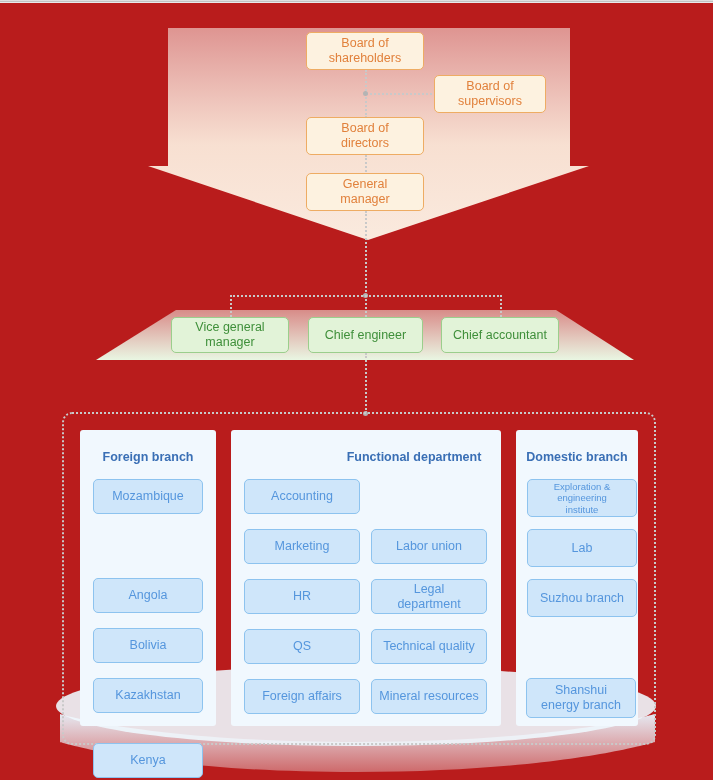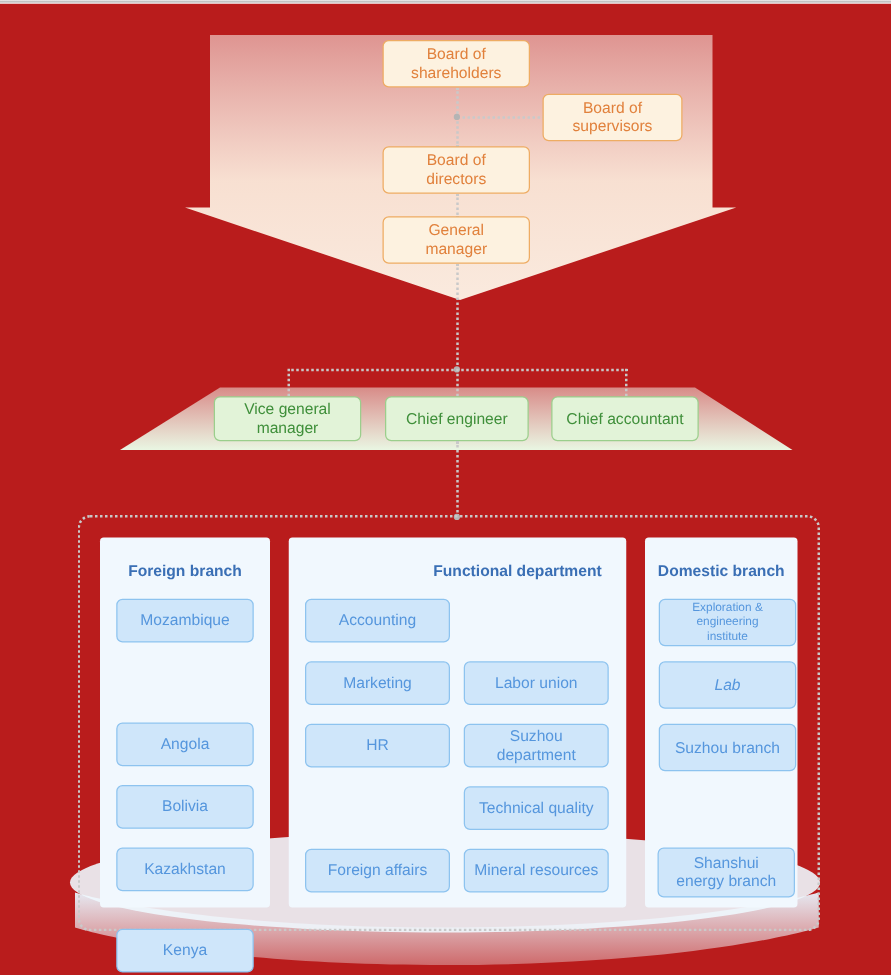--- a/index.html
+++ b/index.html
@@ -226,51 +226,54 @@
 
   <div class="node blue" style="left:244px; top:479px; width:116px; height:35px;">
     <span class="label">Accounting</span>
   </div>
   <div class="node blue" style="left:244px; top:529px; width:116px; height:35px;">
     <span class="label">Marketing</span>
   </div>
   <div class="node blue" style="left:244px; top:579px; width:116px; height:35px;">
     <span class="label">HR</span>
   </div>
+  <div class="node blue" style="left:244px; top:629px; width:116px; height:35px;">
+    <span class="label">QS</span>
+  </div>
   <div class="node blue" style="left:244px; top:679px; width:116px; height:35px;">
     <span class="label">Foreign affairs</span>
   </div>
 
   <div class="node blue" style="left:371px; top:529px; width:116px; height:35px;">
     <span class="label">Labor union</span>
   </div>
   <div class="node blue" style="left:371px; top:579px; width:116px; height:35px;">
     <span class="label">
-      <span>Suzhou</span><br>
+      <span>Legal</span><br>
       <span>department</span>
     </span>
   </div>
   <div class="node blue" style="left:371px; top:629px; width:116px; height:35px;">
     <span class="label">Technical quality</span>
   </div>
   <div class="node blue" style="left:371px; top:679px; width:116px; height:35px;">
     <span class="label">Mineral resources</span>
   </div>
 
   <div class="panel" style="left:516px; top:430px; width:122px; height:296px;">
     <div class="panel-title" style="top:20px;">Domestic branch</div>
   </div>
   <div class="node blue small" style="left:527px; top:479px; width:110px; height:38px;">
     <span class="label">
       <span>Exploration &amp;</span><br>
       <span>engineering</span><br>
       <span>institute</span>
     </span>
   </div>
-  <div class="node blue" style="left:527px; top:529px; width:110px; height:38px;font-style:italic;">
+  <div class="node blue" style="left:527px; top:529px; width:110px; height:38px;">
     <span class="label">Lab</span>
   </div>
   <div class="node blue" style="left:527px; top:579px; width:110px; height:38px;">
     <span class="label">Suzhou branch</span>
   </div>
   <div class="node blue" style="left:526px; top:678px; width:110px; height:40px;">
     <span class="label">
       <span>Shanshui</span><br>
       <span>energy branch</span>
     </span>

